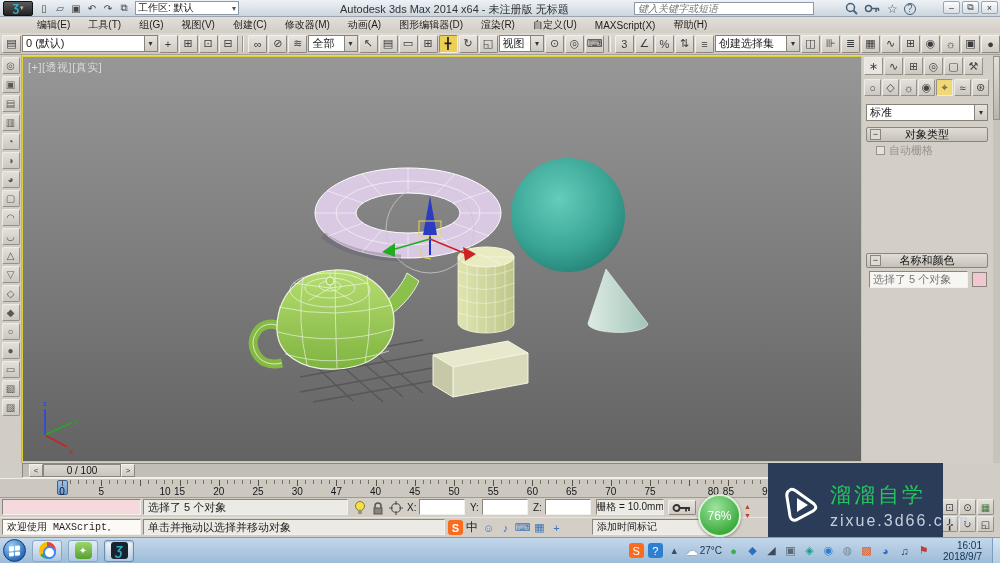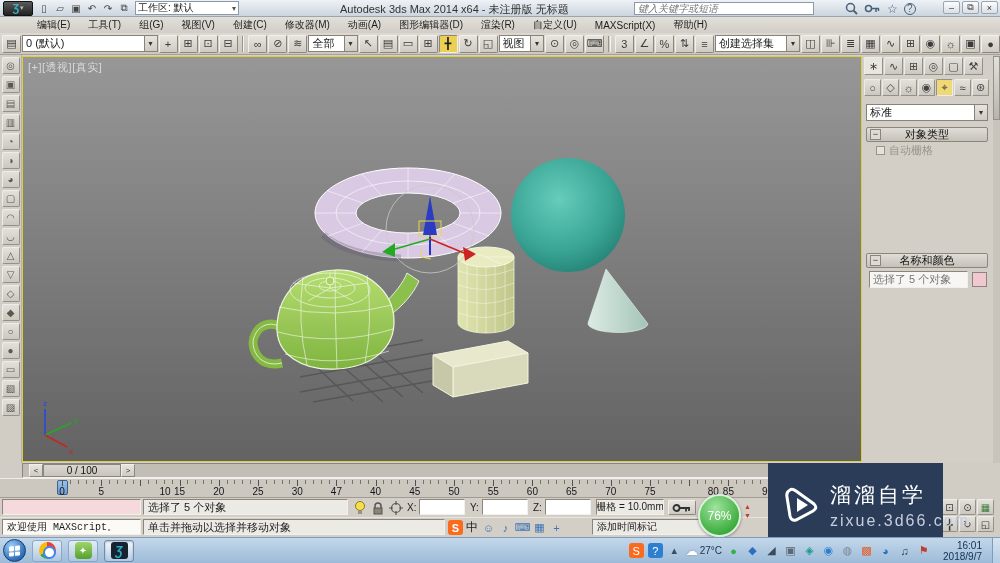--- a/index.html
+++ b/index.html
@@ -78,21 +78,21 @@
   #welcome-field{background:#fbfaf7;font-family:"Liberation Mono","DejaVu Sans Mono",monospace;font-size:10px}
   .coord-label{position:absolute;top:4px;font-size:10px;color:#222}
   .sicon{position:absolute;top:2px;width:16px;height:15px;display:flex;align-items:center;justify-content:center}
   #sogou-bar{position:absolute;left:448px;top:1px;display:flex;align-items:center;gap:3px}
   #sogou-logo{width:15px;height:15px;border-radius:3px;background:#fa6b1d;color:#fff;font-weight:bold;font-size:11px;display:flex;align-items:center;justify-content:center}
   .sg-icon{width:15px;height:15px;display:flex;align-items:center;justify-content:center;font-size:11px;color:#3f74b8}
   
   #progress-badge{left:698px;top:494px;width:43px;height:43px;border-radius:50%;background:radial-gradient(circle at 40% 30%,#9fe49f,#3fae3f 70%,#2c8c2c);border:2px solid #d9f0d9;display:flex;align-items:center;justify-content:center;color:#fff;font-weight:normal;font-size:12px;z-index:40;box-shadow:0 1px 3px rgba(0,0,0,.4)}
   #spin-arrows{left:744px;top:503px;z-index:40;display:flex;flex-direction:column;gap:2px;font-size:7px;color:#c43b2f;line-height:7px}
   #watermark{left:768px;top:463px;width:175px;height:84px;background:#2b3c58;z-index:50;display:flex;align-items:center;padding-left:14px;gap:10px}
-  #wm-text .t1{color:#ffffff;font-size:21px;letter-spacing:3px;white-space:nowrap}
+  #wm-text .t1{color:#22c55e;font-size:21px;letter-spacing:3px;white-space:nowrap}
   #wm-text .t2{color:#c6cedd;font-size:16px;letter-spacing:2px;margin-top:3px}
   
   #cmd-bottom{left:862px;top:463px;width:138px;height:74px;background:#d1cdc5}
   #nav-grid{position:absolute;right:6px;bottom:5px;display:grid;grid-template-columns:repeat(3,17px);gap:1px}
   .navbtn{width:17px;height:16px;display:flex;align-items:center;justify-content:center;font-size:10px;color:#3c3c3c;background:linear-gradient(#e3e0da,#ccc8c0);border:1px solid;border-color:#eeece8 #94908a #94908a #eeece8;border-radius:2px}
   
   #taskbar{left:0;top:537px;width:1000px;height:26px;background:linear-gradient(#c3d7ea,#9dbbd8);border-top:1px solid #7e9cbd;display:flex;align-items:center;z-index:60}
   #start-orb{width:23px;height:23px;border-radius:50%;margin-left:3px;background:radial-gradient(circle at 35% 30%,#9fd0f7,#2d6db8 70%,#1a4a8a);border:1px solid #163e74;display:flex;align-items:center;justify-content:center}
   #start-flag{width:11px;height:10px;display:grid;grid-template-columns:1fr 1fr;grid-template-rows:1fr 1fr;gap:1px;transform:skewY(-6deg)}
   #start-flag span{background:#fff;border-radius:1px}

